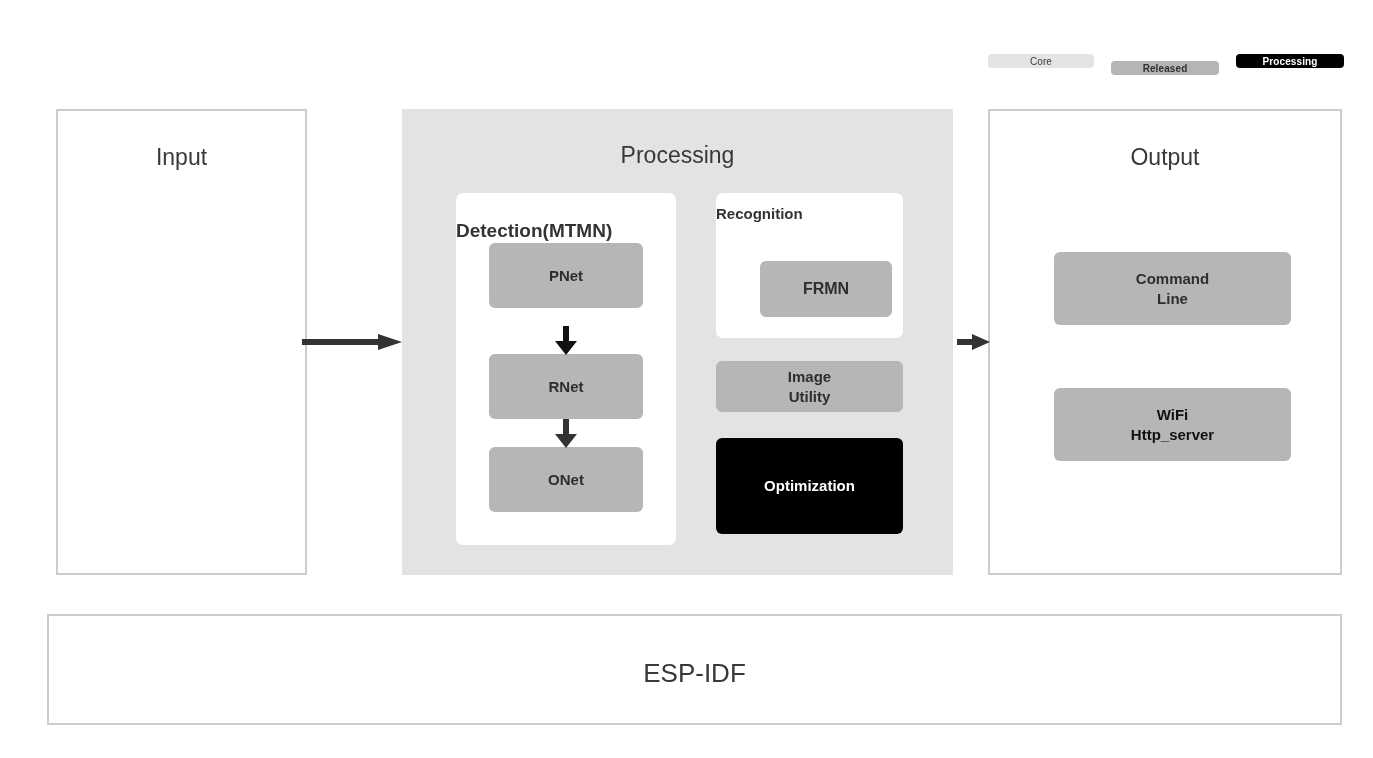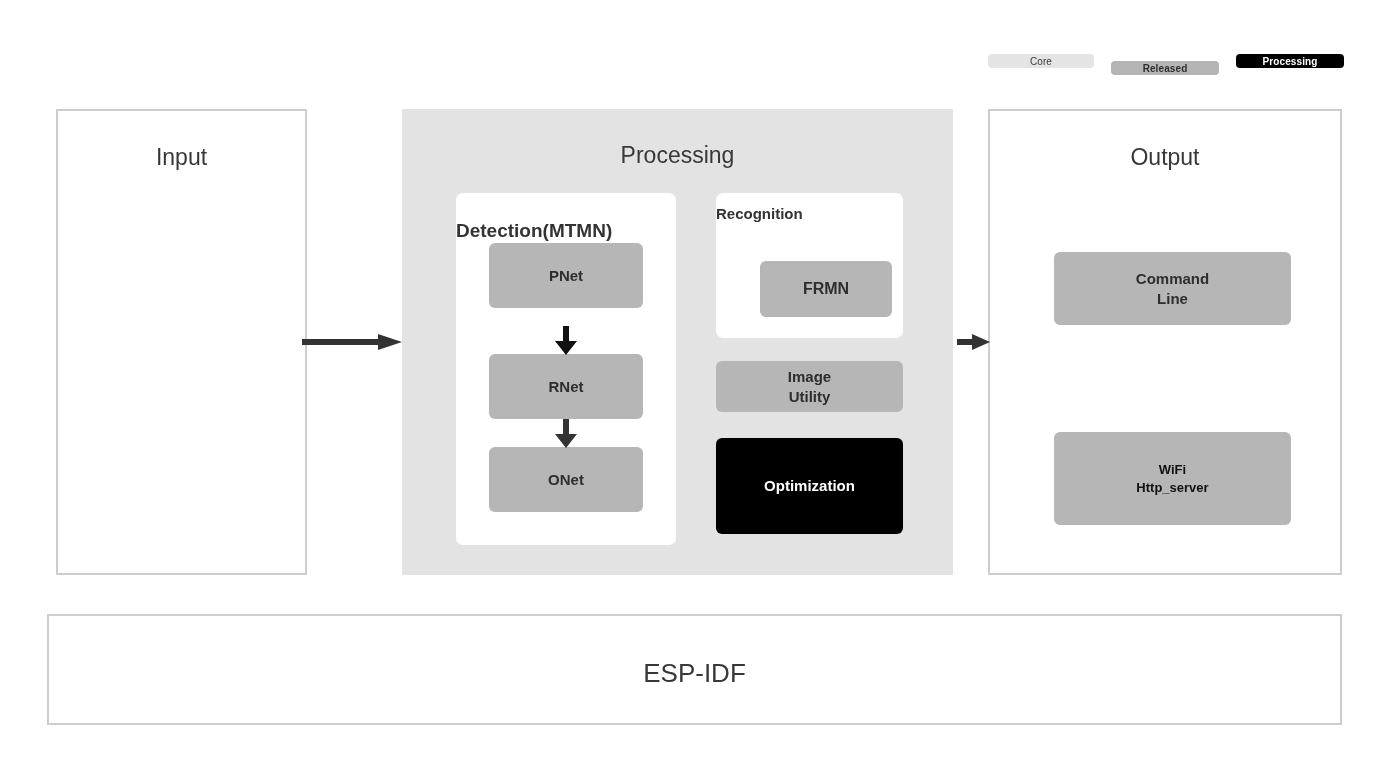--- a/index.html
+++ b/index.html
@@ -133,21 +133,21 @@
   #node-pnet { left: 489px; top: 243px; width: 154px; height: 65px; font-size: 15px; }
   #node-rnet { left: 489px; top: 354px; width: 154px; height: 65px; font-size: 15px; }
   #node-onet { left: 489px; top: 447px; width: 154px; height: 65px; font-size: 15px; }
 
   #node-frmn  { left: 736px; top: 261px; width: 132px; height: 56px; font-size: 16px; margin-left: 24px; }
   #node-imgutil { left: 716px; top: 361px; width: 187px; height: 51px; font-size: 15px; }
   #node-optimization { left: 716px; top: 438px; width: 187px; height: 96px; font-size: 15px; }
 
   
   #node-cmdline { left: 1054px; top: 252px; width: 237px; height: 73px; font-size: 15px; }
-  #node-wifi    { left: 1054px; top: 388px; width: 237px; height: 93px; font-size: 13px; color:#111;margin-top:44px; }
+  #node-wifi    { left: 1054px; top: 388px; width: 237px; height: 73px; font-size: 15px; color:#111; }
 
   
   .arrow { position: absolute; }
   #arrow-input-proc { left: 300px; top: 330px; width: 104px; height: 24px; }
   #arrow-proc-out   { left: 956px; top: 332px; width: 36px; height: 20px; }
   #arrow-pnet-rnet  { left: 553px; top: 326px; width: 26px; height: 30px; }
   #arrow-rnet-onet  { left: 553px; top: 419px; width: 26px; height: 30px; }
 </style>
 </head>
 <body>

